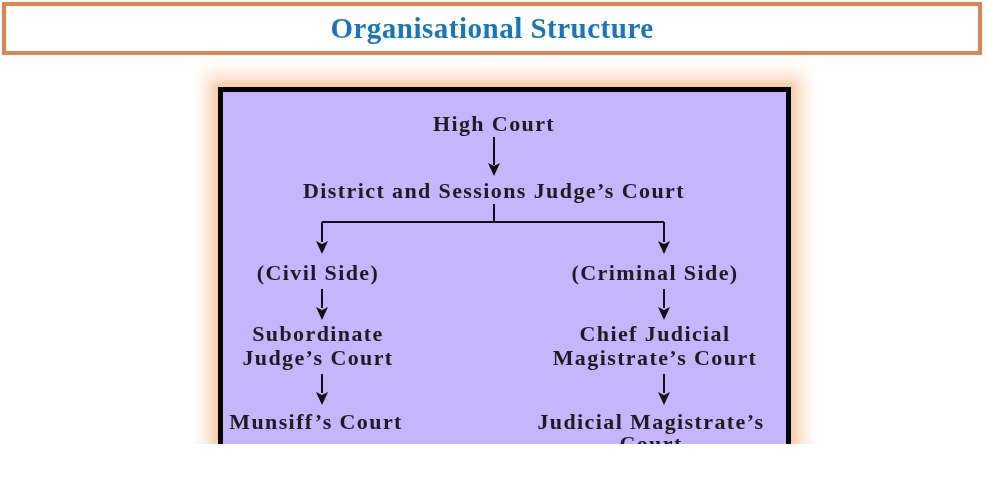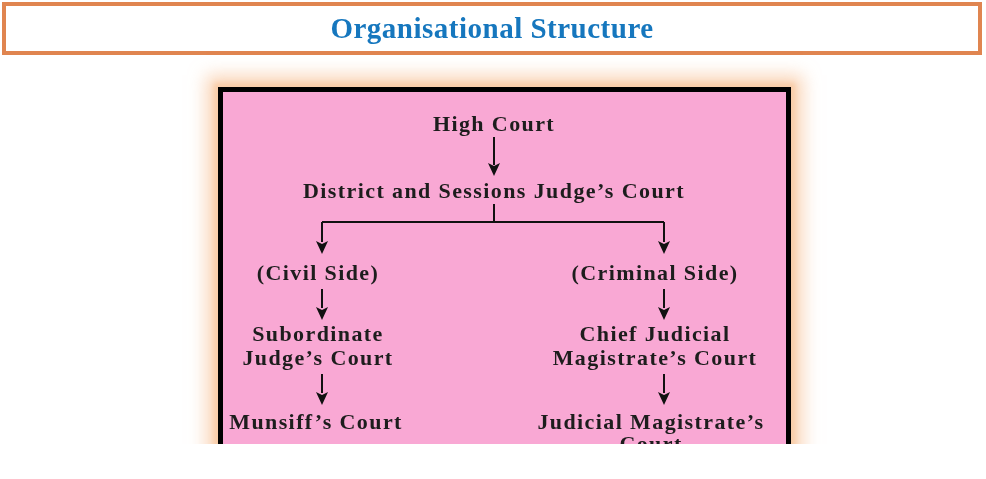--- a/index.html
+++ b/index.html
@@ -37,21 +37,21 @@
     white-space: nowrap;
   }
   .chart-frame {
     position: absolute;
     left: 218px;
     top: 87px;
     width: 573px;
     height: 373px;
     box-sizing: border-box;
     border: 5px solid #000000;
-    background: #f9a8d4;
+    background: #c4b5fd;
     box-shadow: 0 0 5px 4px #f9cda8, 0 0 16px 12px rgba(246, 186, 140, 0.6);
   }
   svg.flow {
     position: absolute;
     left: 0;
     top: 0;
     overflow: visible;
   }
   text.node {
     font-family: "Liberation Serif", serif;

